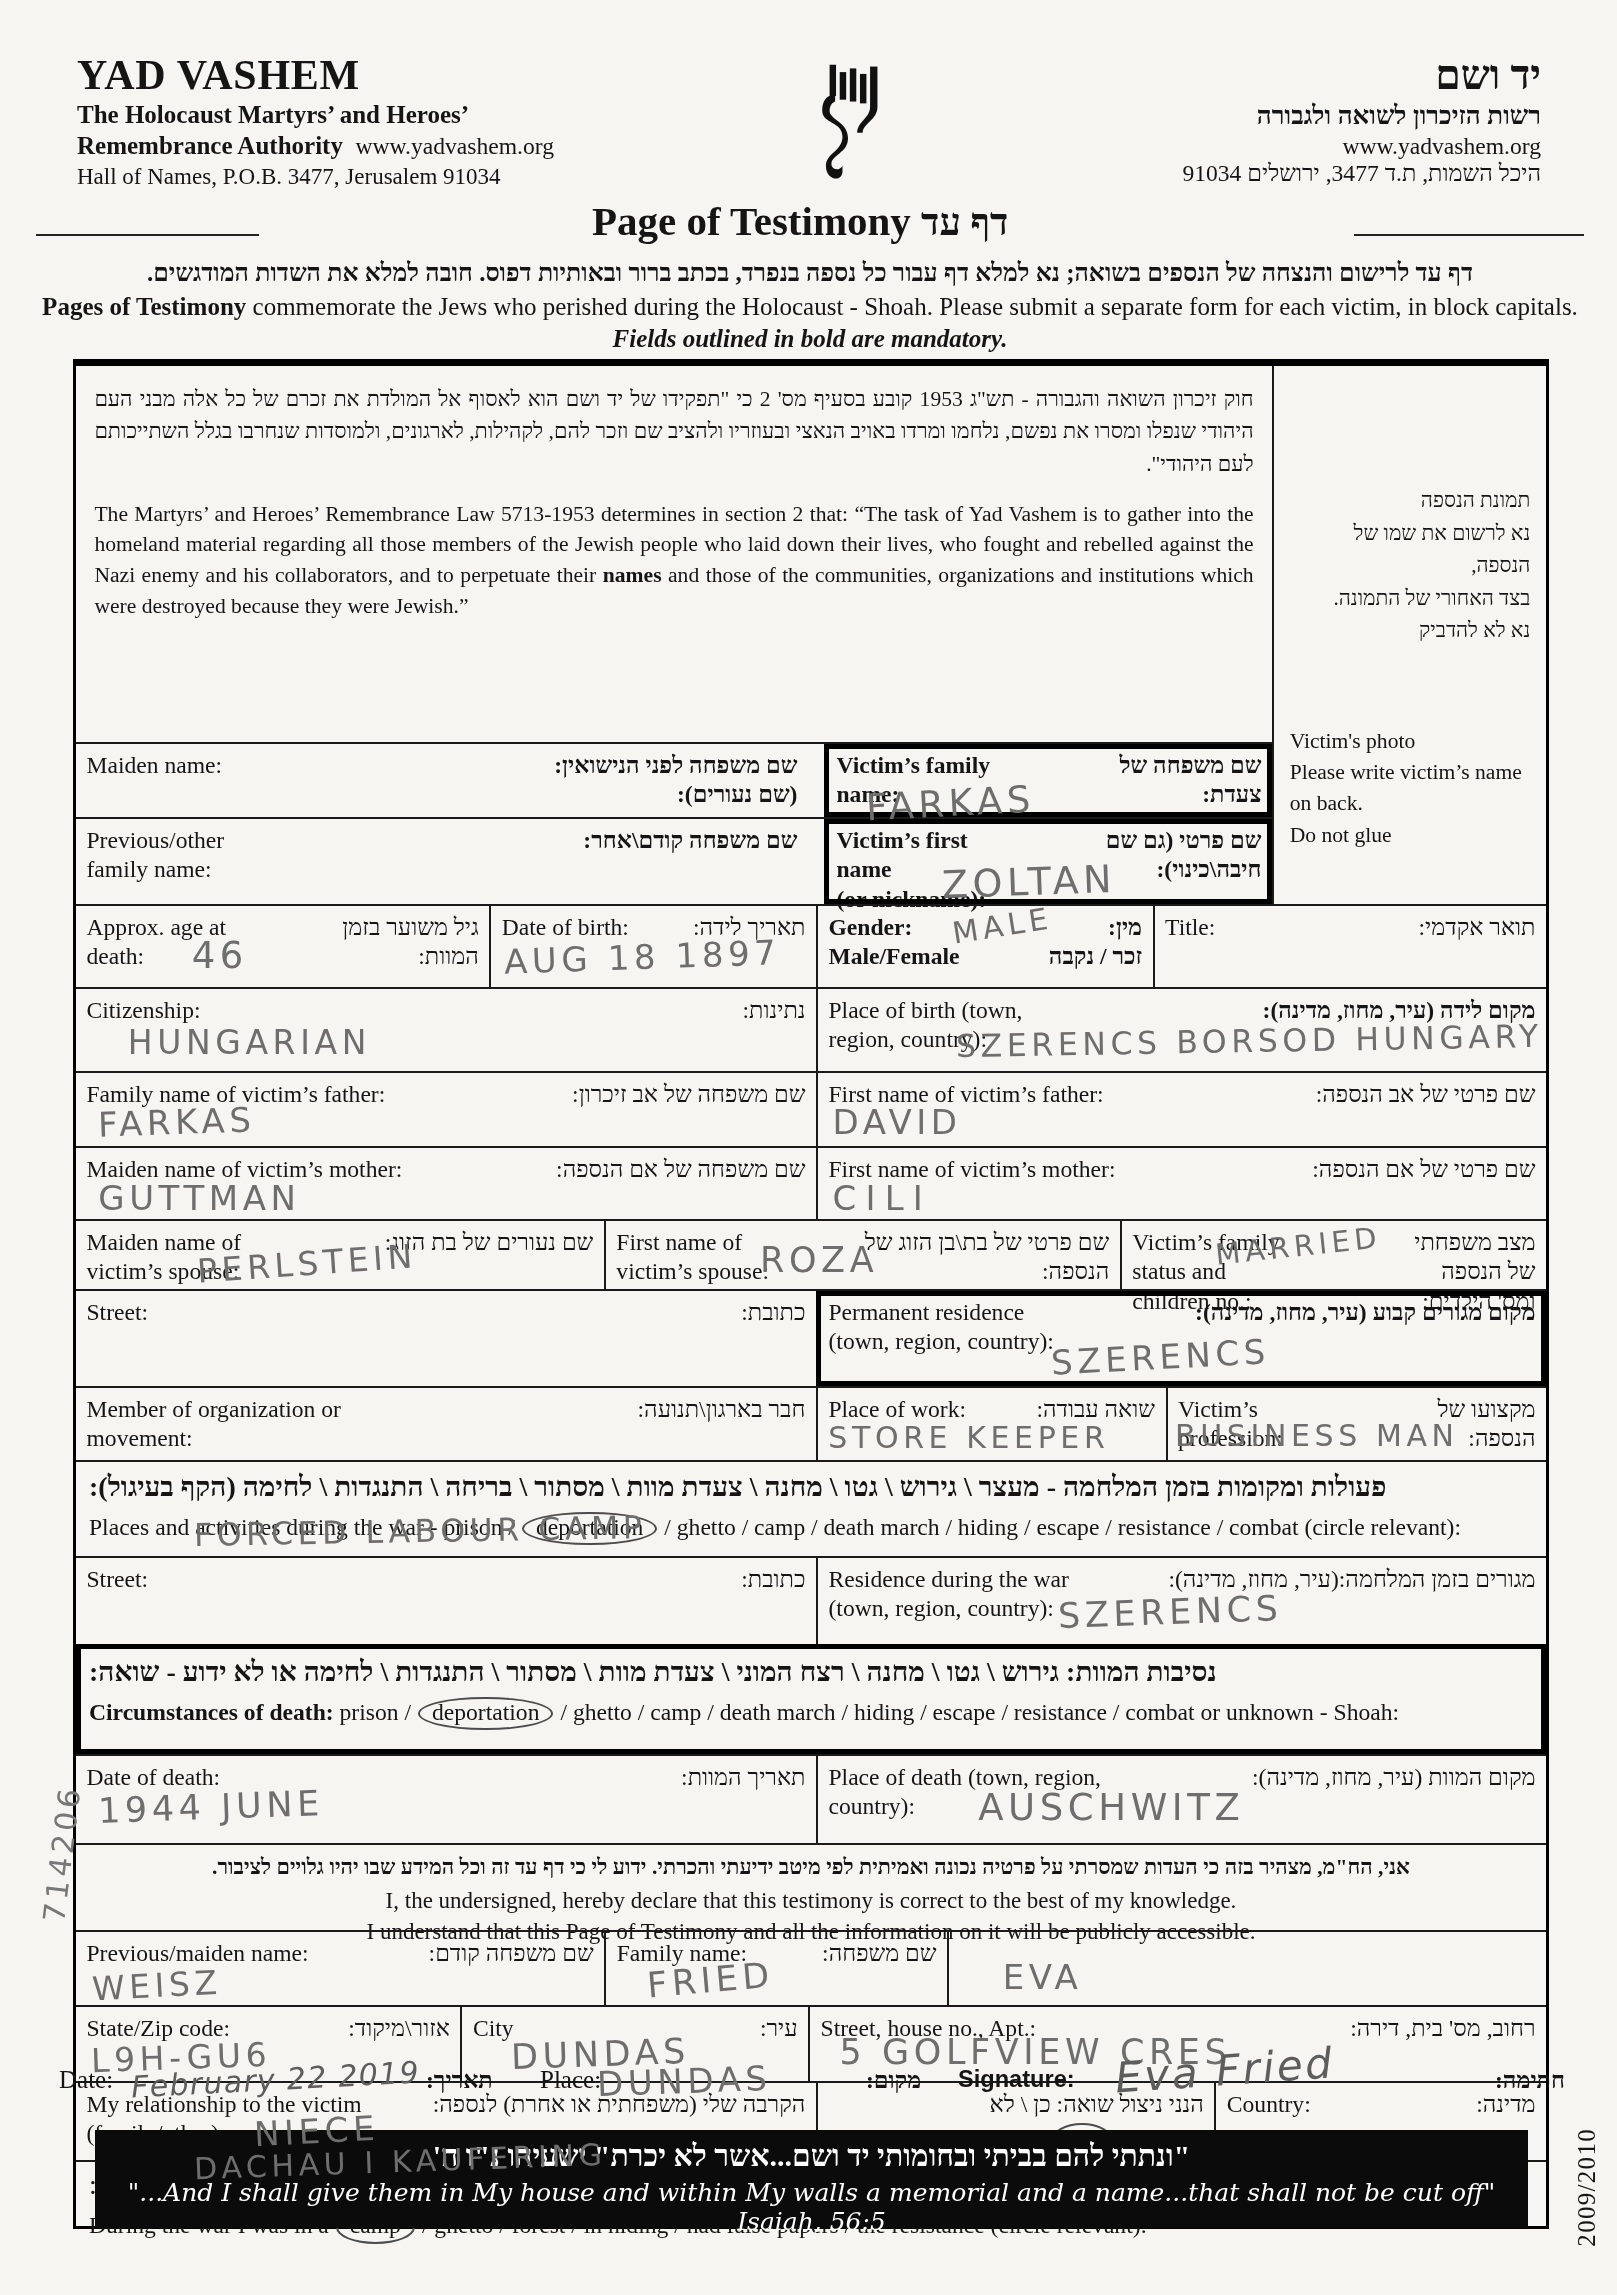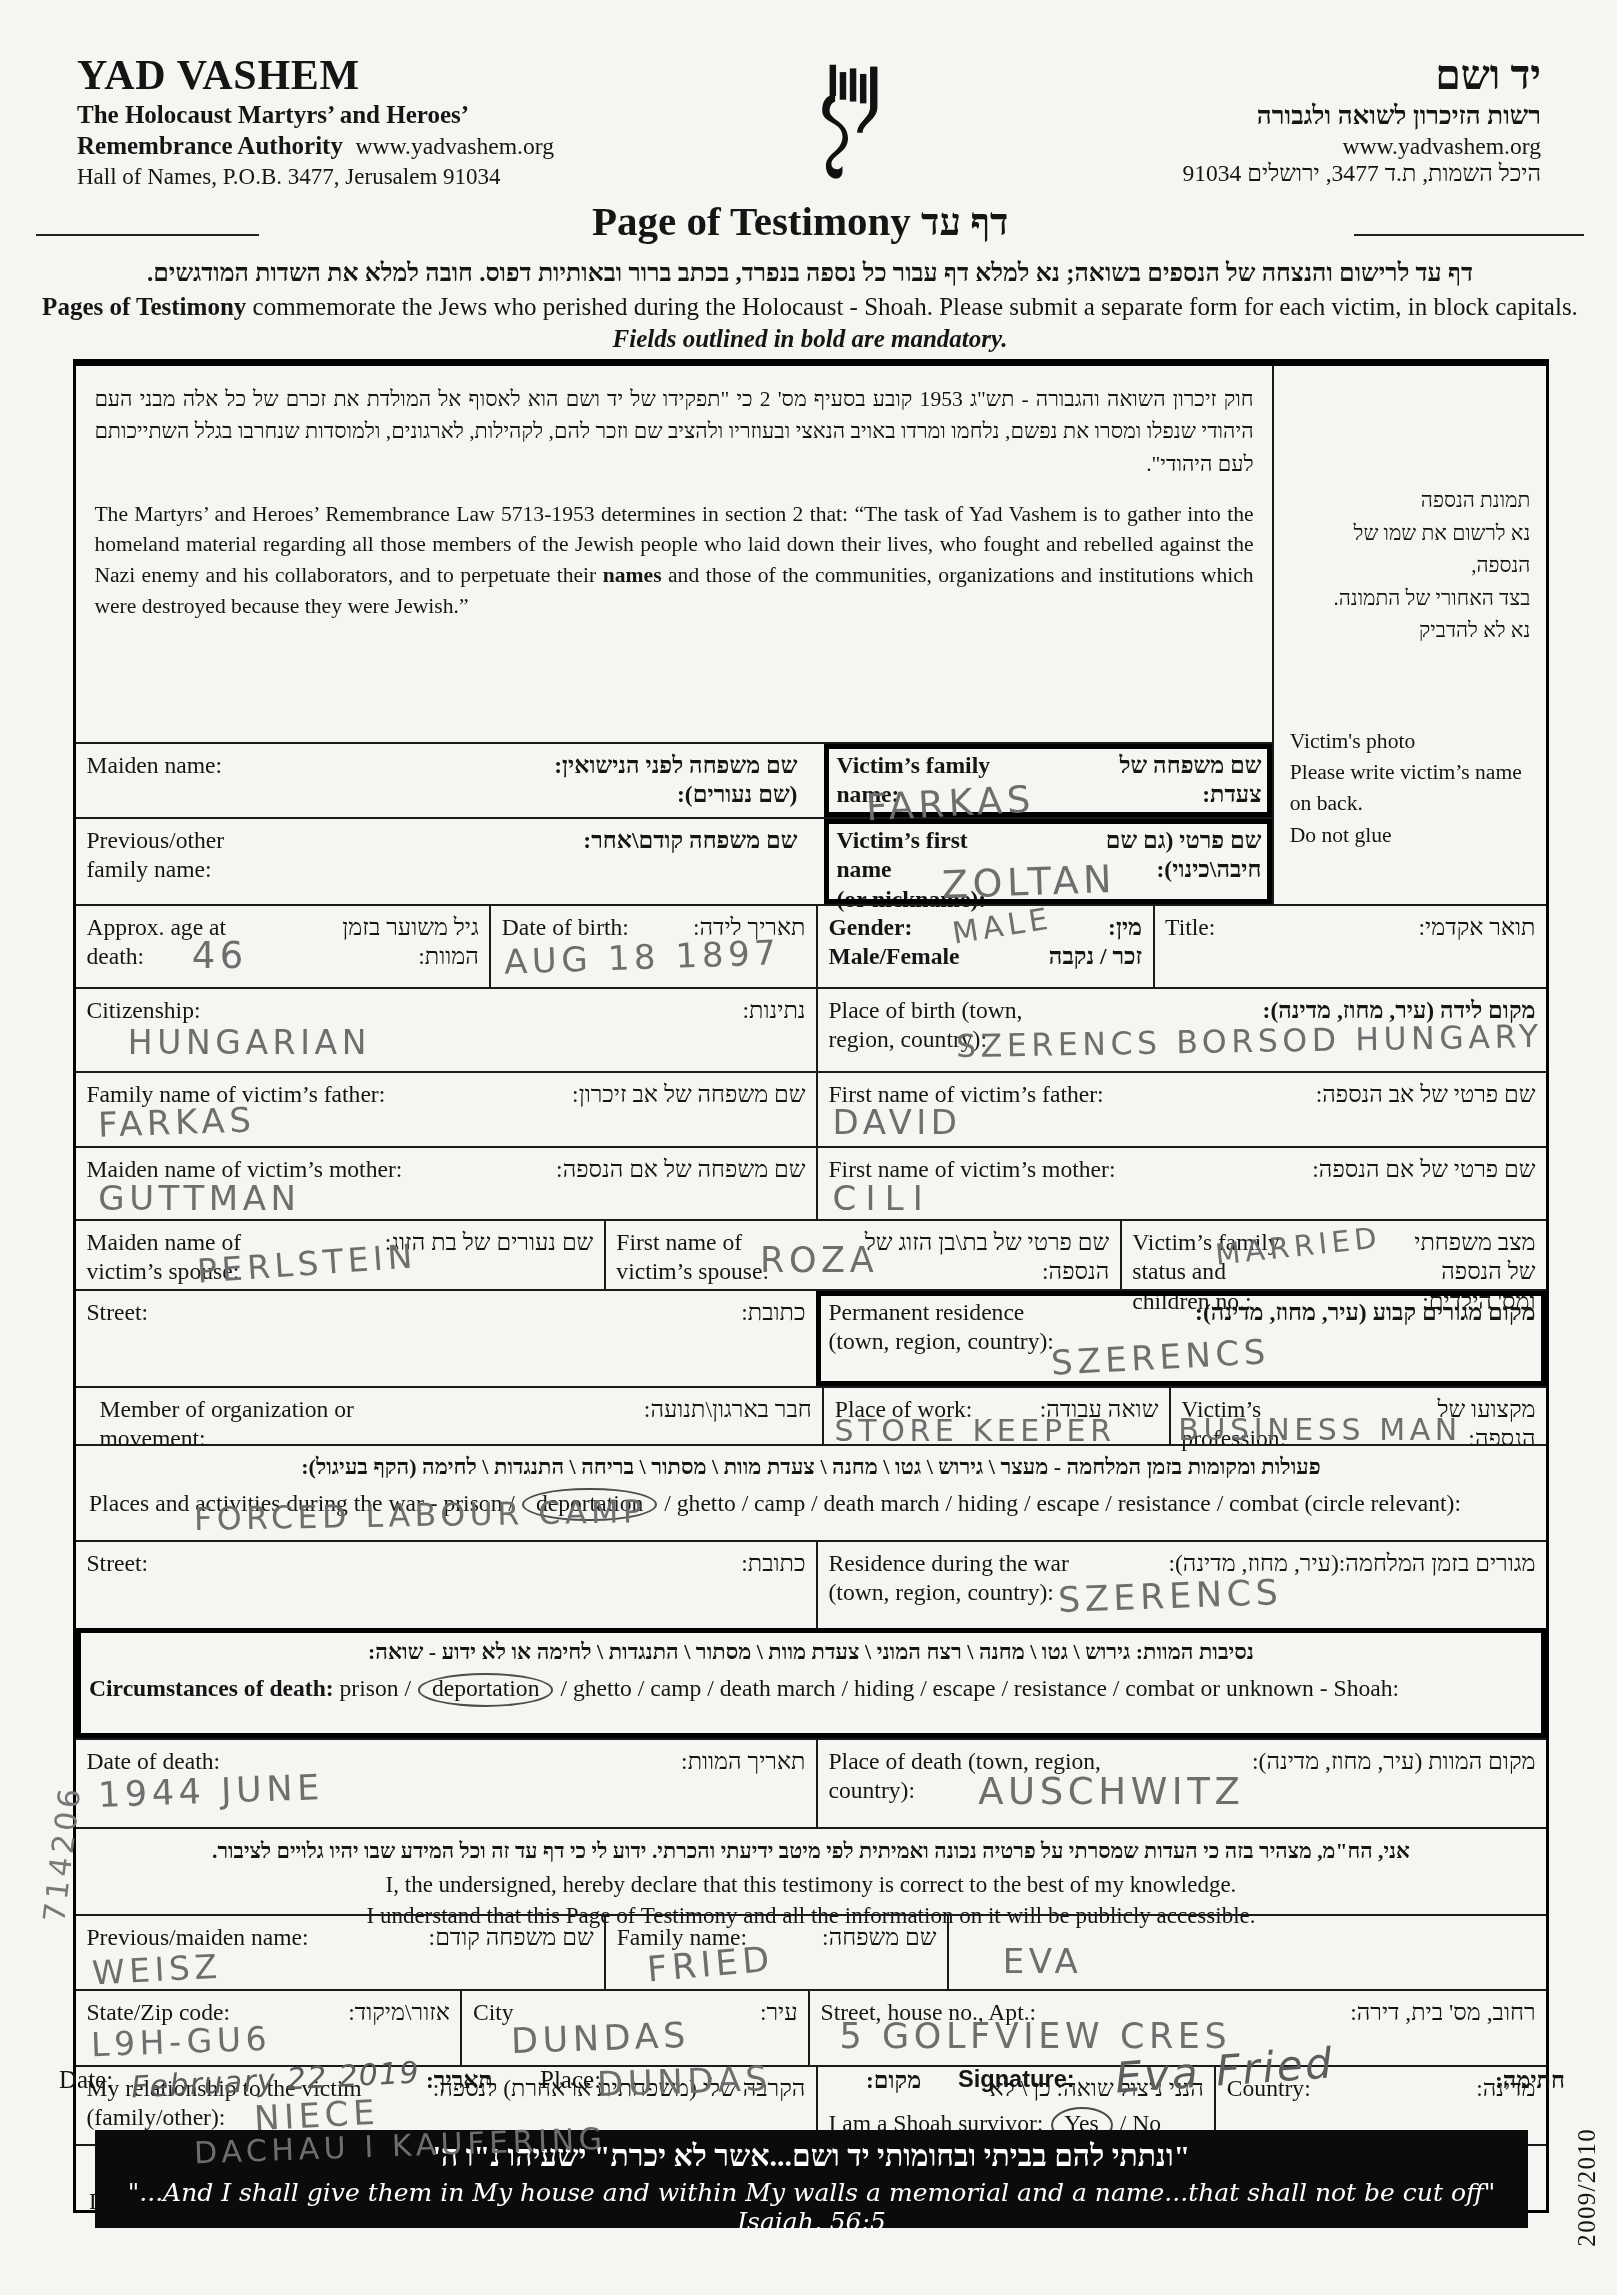--- a/index.html
+++ b/index.html
@@ -47,21 +47,21 @@
   .lawcell .hebtxt{font-size:21.6px;direction:rtl;text-align:justify;line-height:1.5;}
   .lawcell .entxt{font-size:21.6px;text-align:justify;line-height:1.42;margin-top:18.4px;}
   .nrow{display:flex;border-top:2.6px solid #1a1a1a;gap:16px;}
   .photo-he{font-size:21px;font-weight:normal;direction:rtl;text-align:right;line-height:1.55;margin-top:105px;}
   .photo-en{font-size:21.6px;line-height:1.45;margin-top:79px;}
   
   .hw{position:absolute;font-family:"DejaVu Sans",sans-serif;color:#6e6e6e;
       letter-spacing:4.6px;white-space:nowrap;font-size:33px;z-index:5;}
   .hw.cursive{font-style:italic;letter-spacing:1.3px;color:#5d5d5d;}
   .circle{display:inline-block;border:2.6px solid #4c4c4c;border-radius:50%;padding:0 11.8px 2.6px 11.8px;margin:0 1.3px;}
-  .warline-he{font-size:22px;font-weight:bold;direction:rtl;text-align:center;line-height:1.3;}
+  .warline-he{font-size:28px;font-weight:bold;direction:rtl;text-align:left;line-height:1.3;}
   .warline-en{font-size:23.6px;margin-top:6.6px;}
   .decl-he{font-size:21.6px;font-weight:bold;direction:rtl;text-align:center;line-height:1.35;}
   .decl-en{font-size:23px;text-align:center;line-height:1.35;margin-top:2.6px;}
   
   .datestrip{position:absolute;left:59px;top:2066px;width:1502px;height:66px;font-size:25px;}
   .ds-item{position:absolute;top:0;}
   
   .fbar{position:absolute;left:95px;top:2130px;width:1433px;height:98px;background:#0b0b0b;
         color:#fff;text-align:center;padding-top:9.2px;box-sizing:border-box;}
   .fbar-he{font-size:30px;font-weight:bold;direction:rtl;}
@@ -285,21 +285,21 @@
       </div>
       <div class="cell bbox" style="width:733px;">
         <div class="lbl">
             <span class="en"><span>Permanent residence</span><br><span>(town, region, country):</span></span>
             <span class="he">מקום מגורים קבוע (עיר, מחוז, מדינה):</span>
           </div>
         <span class="hw" style="left:32%;top:48%;font-size:34px;transform:rotate(-3deg);">SZERENCS</span>
       </div>
     </div>
 
-    <div class="row" style="height:58px;padding-left:13px;">
+    <div class="row" style="height:74px;">
       <div class="cell fc" style="width:743px;">
         <div class="lbl">
             <span class="en"><span>Member of organization or</span><br><span>movement:</span></span>
             <span class="he" style="font-weight:normal">חבר בארגון\תנועה:</span>
           </div>
       </div>
       <div class="cell" style="width:351px;">
         <div class="lbl">
             <span class="en">Place of work:</span>
             <span class="he" style="font-weight:normal">שואה עבודה:</span>

